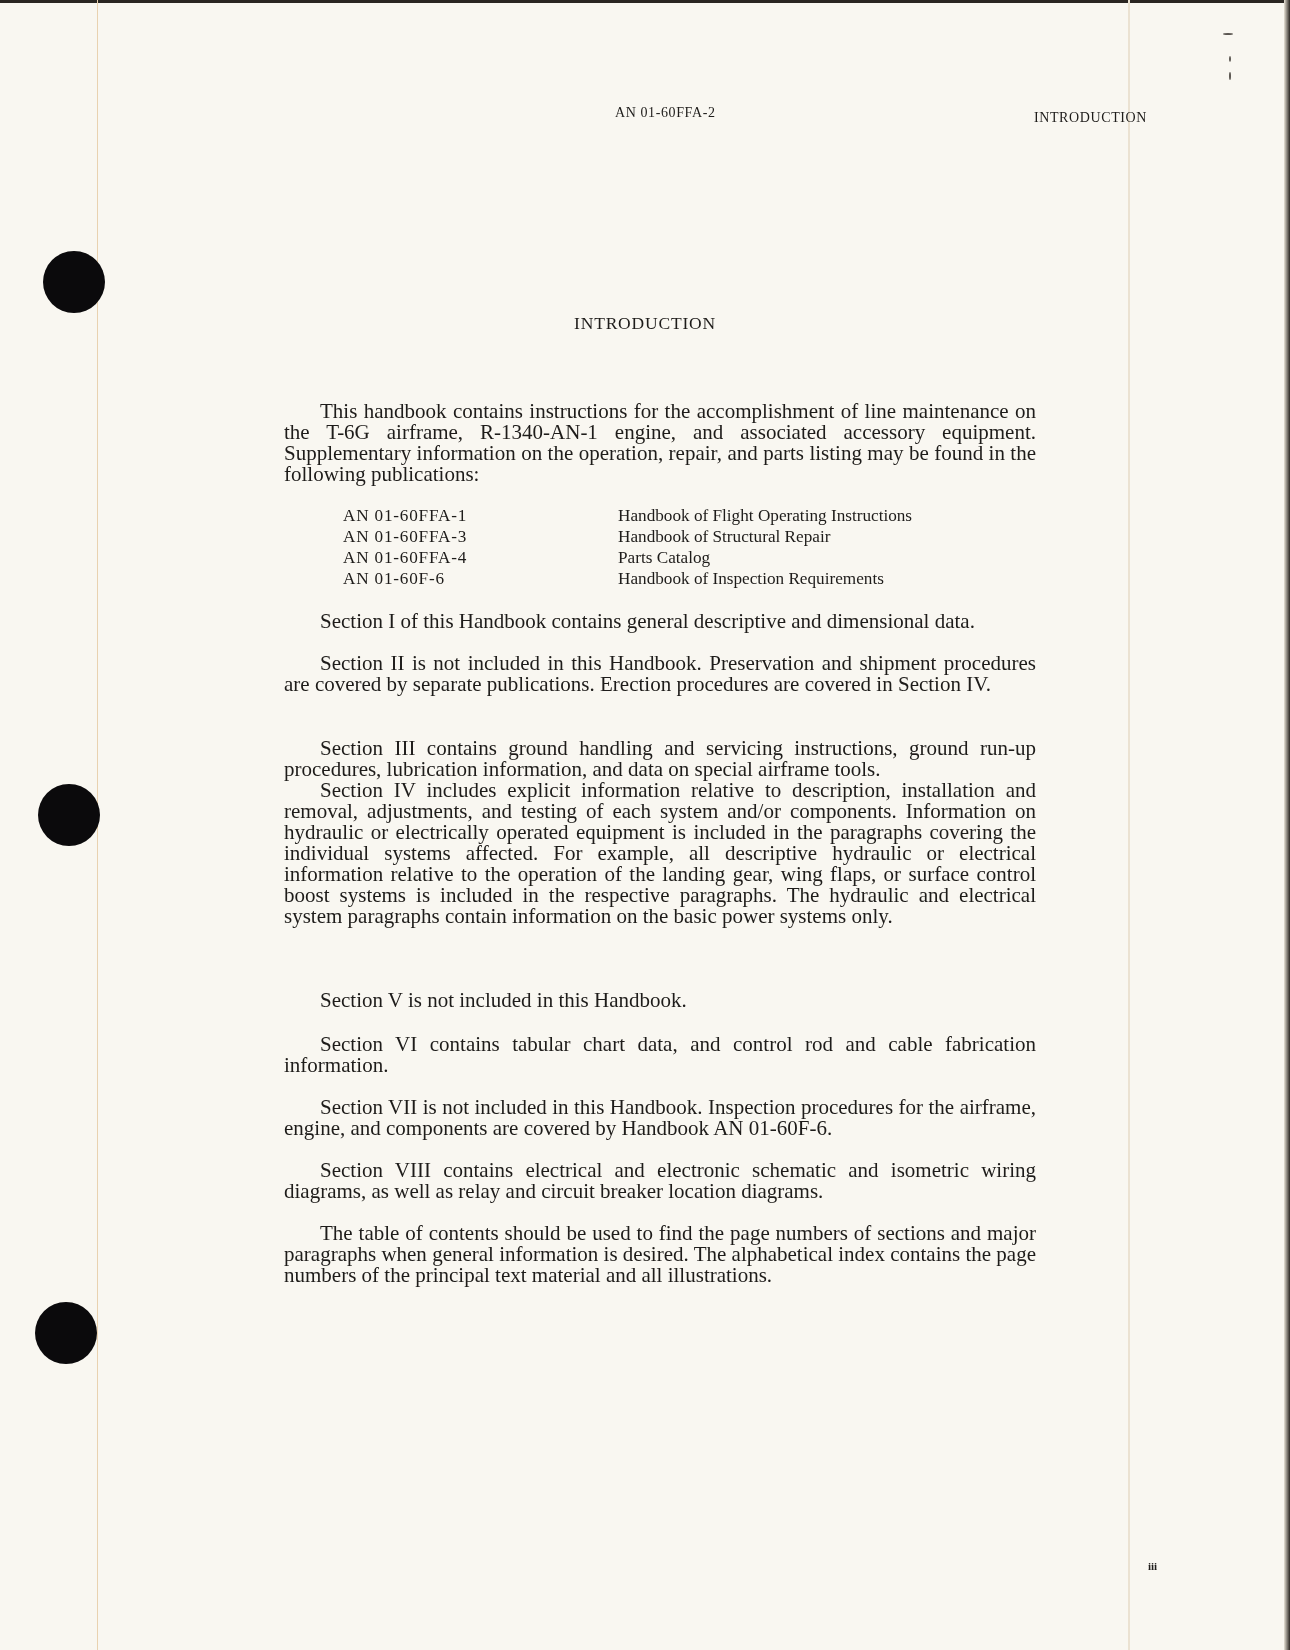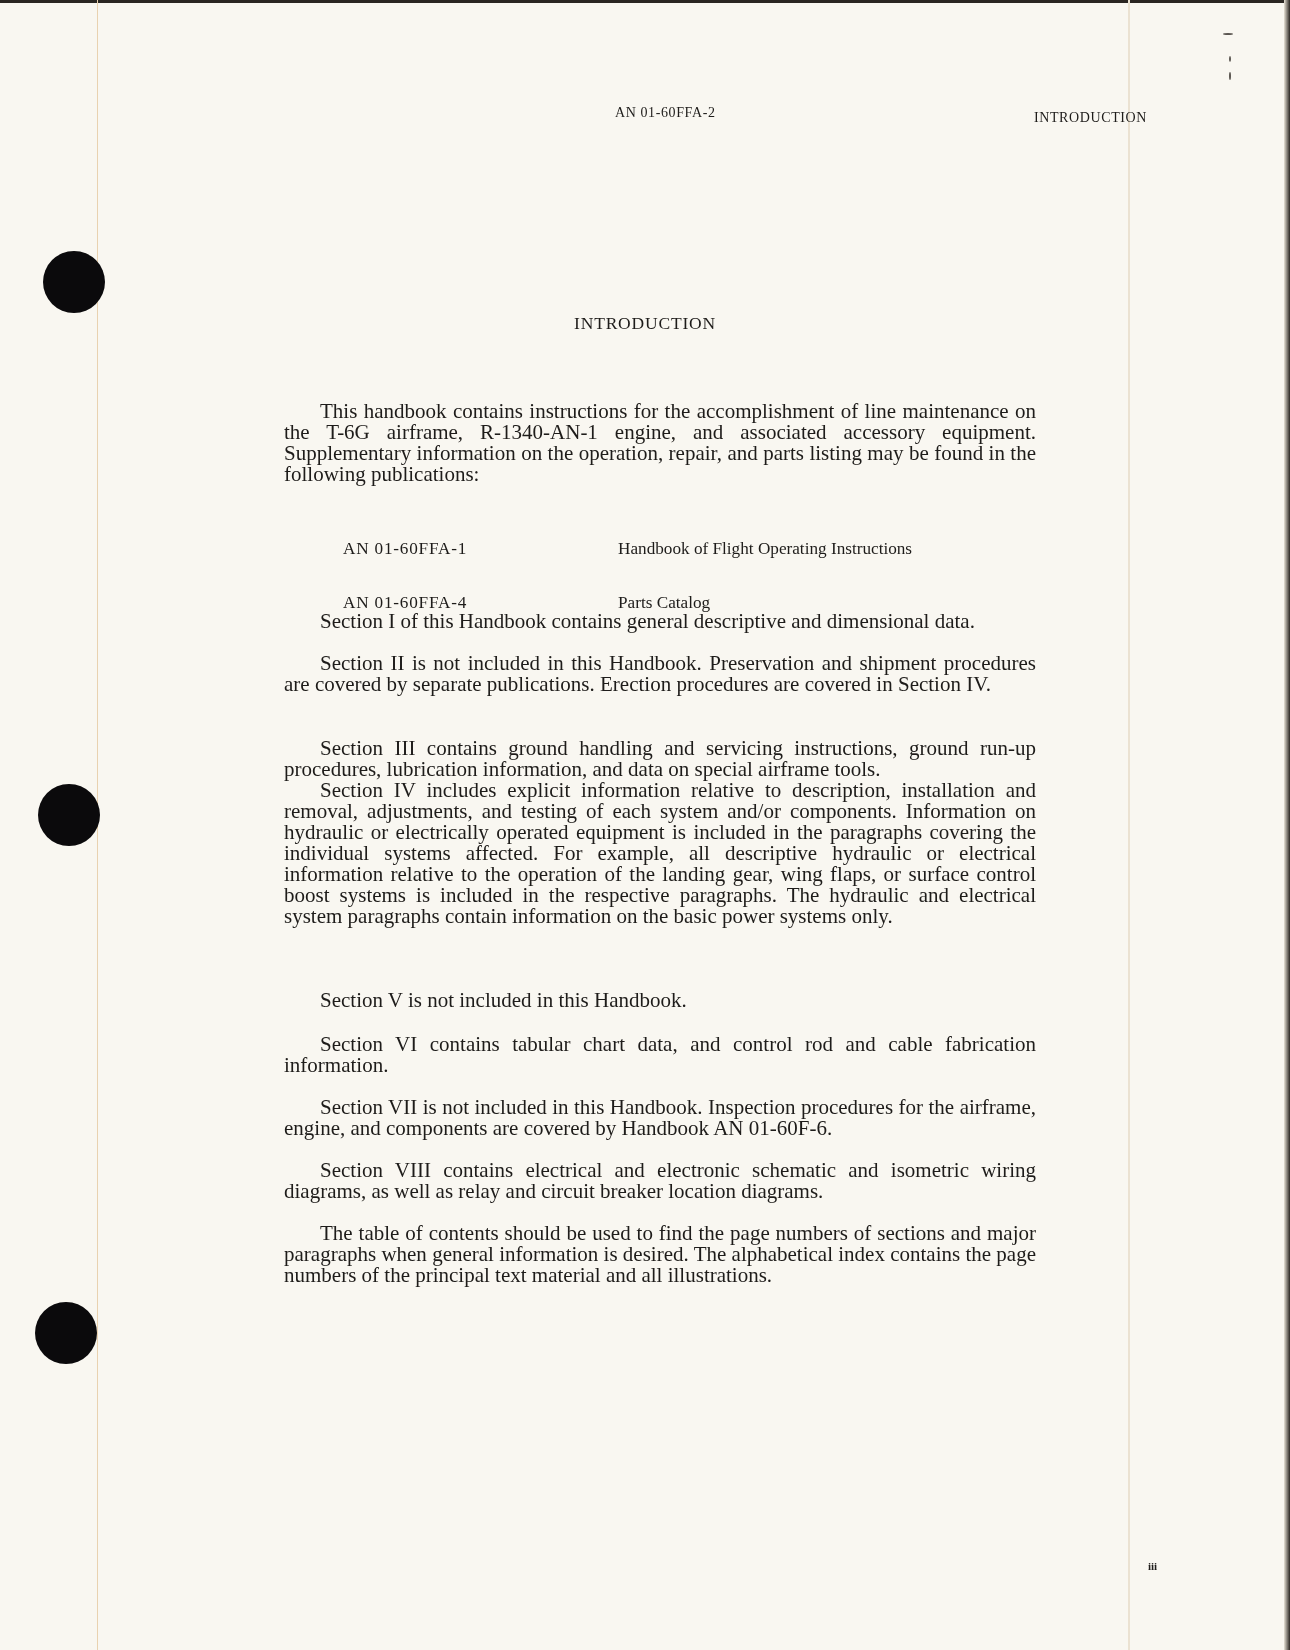--- a/index.html
+++ b/index.html
@@ -12,21 +12,21 @@
   .page-edge-top { position:absolute; left:0; top:0; width:1290px; height:3px; background:#2a2622; }
   .page-edge-right { position:absolute; right:0; top:0; width:6px; height:1650px; background:linear-gradient(90deg,#e8e2d6,#2a2622); }
   .margin-line-left { position:absolute; left:97px; top:0; width:1px; height:1650px; background:#e9d2b0; }
   .margin-line-right { position:absolute; left:1128px; top:0; width:2px; height:1650px; background:#ebe2d2; }
   .hole { position:absolute; width:62px; height:62px; border-radius:50%; background:#0b0a0c; }
   .hdr { position:absolute; font-size:14px; letter-spacing:0.6px; }
   .title { position:absolute; left:0; width:1290px; top:313px; text-align:center; font-size:17.5px; letter-spacing:0.8px; }
   .para { position:absolute; left:284px; width:752px; font-size:21px; line-height:21px; text-align:justify; }
   .para .first { text-indent:36px; display:block; }
   .pubs { position:absolute; left:343px; top:505px; font-size:17.2px; line-height:21px; }
-  .pub-row { display:flex;margin-top:33px; }
+  .pub-row { display:flex; }
   .pub-code { width:275px; letter-spacing:0.8px; }
   .pub-title { }
   .pageno { position:absolute; left:1148px; top:1560px; font-size:11px; font-weight:bold; }
   .smudge { position:absolute; width:3px; height:3px; background:#5a5550; border-radius:50%; }
 </style>
 </head>
 <body>
 
 <div class="page-edge-top"></div>
 <div class="page-edge-right"></div>
@@ -49,22 +49,30 @@
 <div class="para" style="top:401px;">
   <span class="first">This handbook contains instructions for the accomplishment of line maintenance on the T-6G airframe, R-1340-AN-1 engine, and associated accessory equipment. Supplementary information on the operation, repair, and parts listing may be found in the following publications:</span>
 </div>
 
 <div class="pubs">
   <div class="pub-row">
     <span class="pub-code">AN 01-60FFA-1</span>
     <span class="pub-title">Handbook of Flight Operating Instructions</span>
   </div>
   <div class="pub-row">
+    <span class="pub-code">AN 01-60FFA-3</span>
+    <span class="pub-title">Handbook of Structural Repair</span>
+  </div>
+  <div class="pub-row">
     <span class="pub-code">AN 01-60FFA-4</span>
     <span class="pub-title">Parts Catalog</span>
+  </div>
+  <div class="pub-row">
+    <span class="pub-code">AN 01-60F-6</span>
+    <span class="pub-title">Handbook of Inspection Requirements</span>
   </div>
 </div>
 
 <div class="para" style="top:611px;">
   <span class="first">Section I of this Handbook contains general descriptive and dimensional data.</span>
 </div>
 <div class="para" style="top:653px;">
   <span class="first">Section II is not included in this Handbook.  Preservation and shipment procedures are covered by separate publications.  Erection procedures are covered in Section IV.</span>
 </div>
 <div class="para" style="top:738px;">

